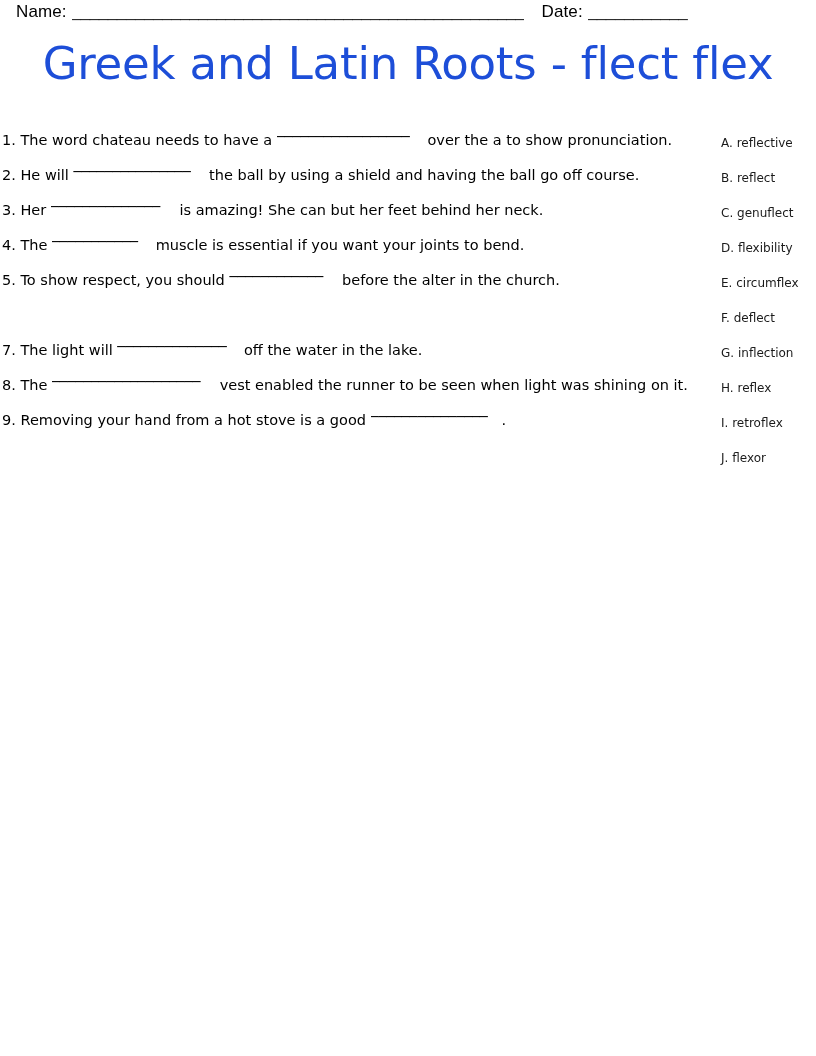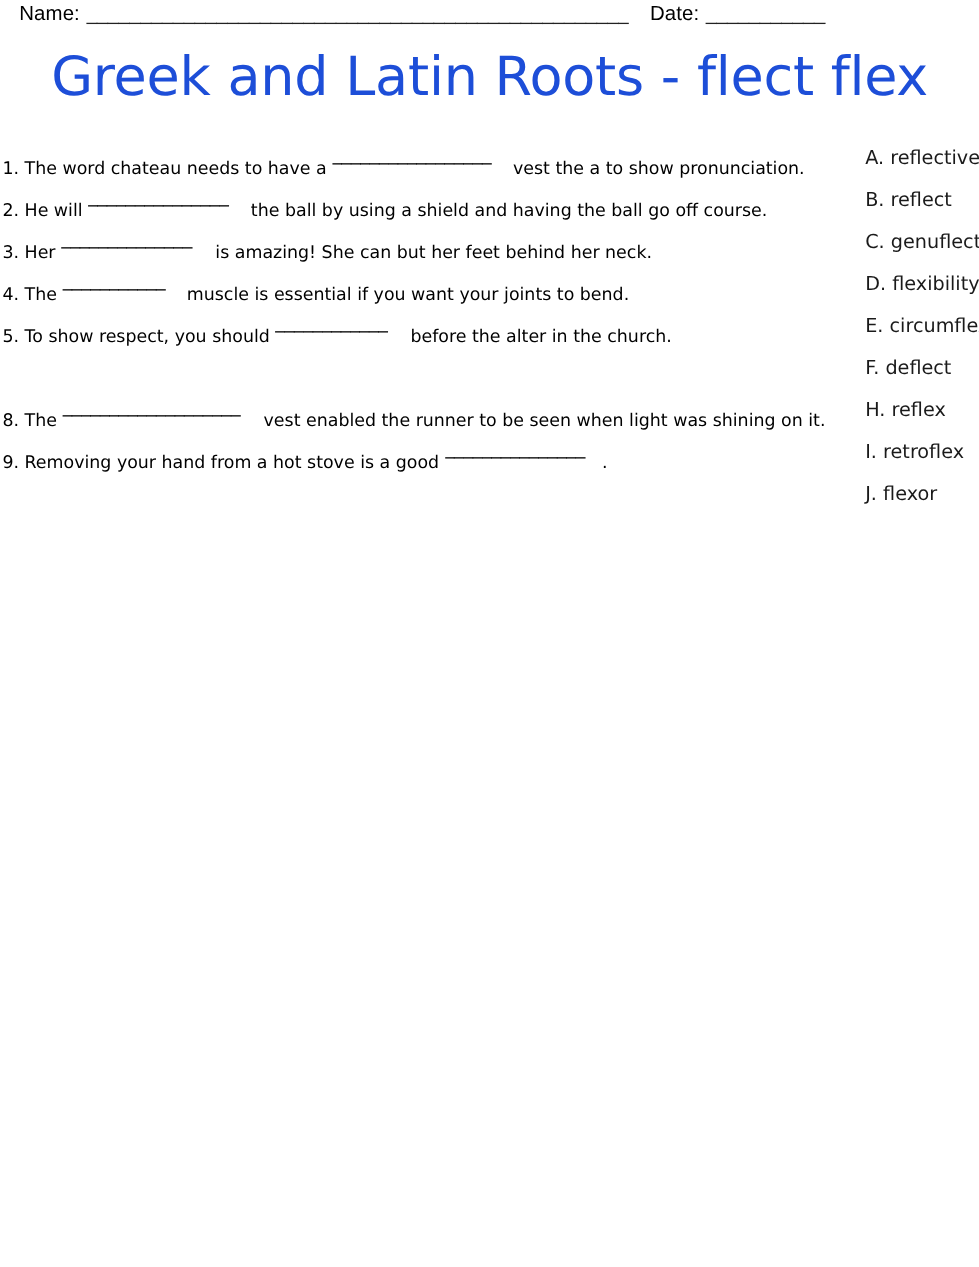--- a/index.html
+++ b/index.html
@@ -93,23 +93,23 @@
     font-size: 16px;
     letter-spacing: -0.2px;
     color: #000;
     overflow: hidden;
     white-space: nowrap;
     vertical-align: baseline;
   }
   .choice {
     position: absolute;
     left: 721px;
-    top: 4px;
-    font-family: "DejaVu Sans", sans-serif;
-    font-size: 16px;
+    top: 16px;
+    font-family: "DejaVu Sans", sans-serif;
+    font-size: 12px;
     line-height: 35px;
     color: #1a1a1a;
     white-space: nowrap;
   }
 </style>
 </head>
 <body>
 
 <div class="header-row">
   <span class="header-label">Name:</span>
@@ -118,21 +118,21 @@
   <span class="header-label">Date:</span>
   <span class="rule rule-date">___________</span>
 </div>
 
 <div class="title">Greek and Latin Roots - flect flex</div>
 
 <div class="sheet">
   <div class="row">
     <div class="question">
       <span>1. </span>
-      <span>The word chateau needs to have a </span><span class="blank" style="width: 146px;">_________________</span><span> vest the a to show pronunciation.</span>
+      <span>The word chateau needs to have a </span><span class="blank" style="width: 146px;">_________________</span><span> over the a to show pronunciation.</span>
     </div>
     <div class="choice">
       <span>A.</span>
       <span>reflective</span>
     </div>
   </div>
 
   <div class="row">
     <div class="question">
       <span>2. </span>
@@ -177,20 +177,30 @@
     </div>
   </div>
 
   <div class="row">
     <div class="choice">
       <span>F.</span>
       <span>deflect</span>
     </div>
   </div>
 
+  <div class="row">
+    <div class="question">
+      <span>7. </span>
+      <span>The light will </span><span class="blank" style="width: 122px;">______________</span><span> off the water in the lake.</span>
+    </div>
+    <div class="choice">
+      <span>G.</span>
+      <span>inflection</span>
+    </div>
+  </div>
 
   <div class="row">
     <div class="question">
       <span>8. </span>
       <span>The </span><span class="blank" style="width: 163px;">___________________</span><span> vest enabled the runner to be seen when light was shining on it.</span>
     </div>
     <div class="choice">
       <span>H.</span>
       <span>reflex</span>
     </div>

